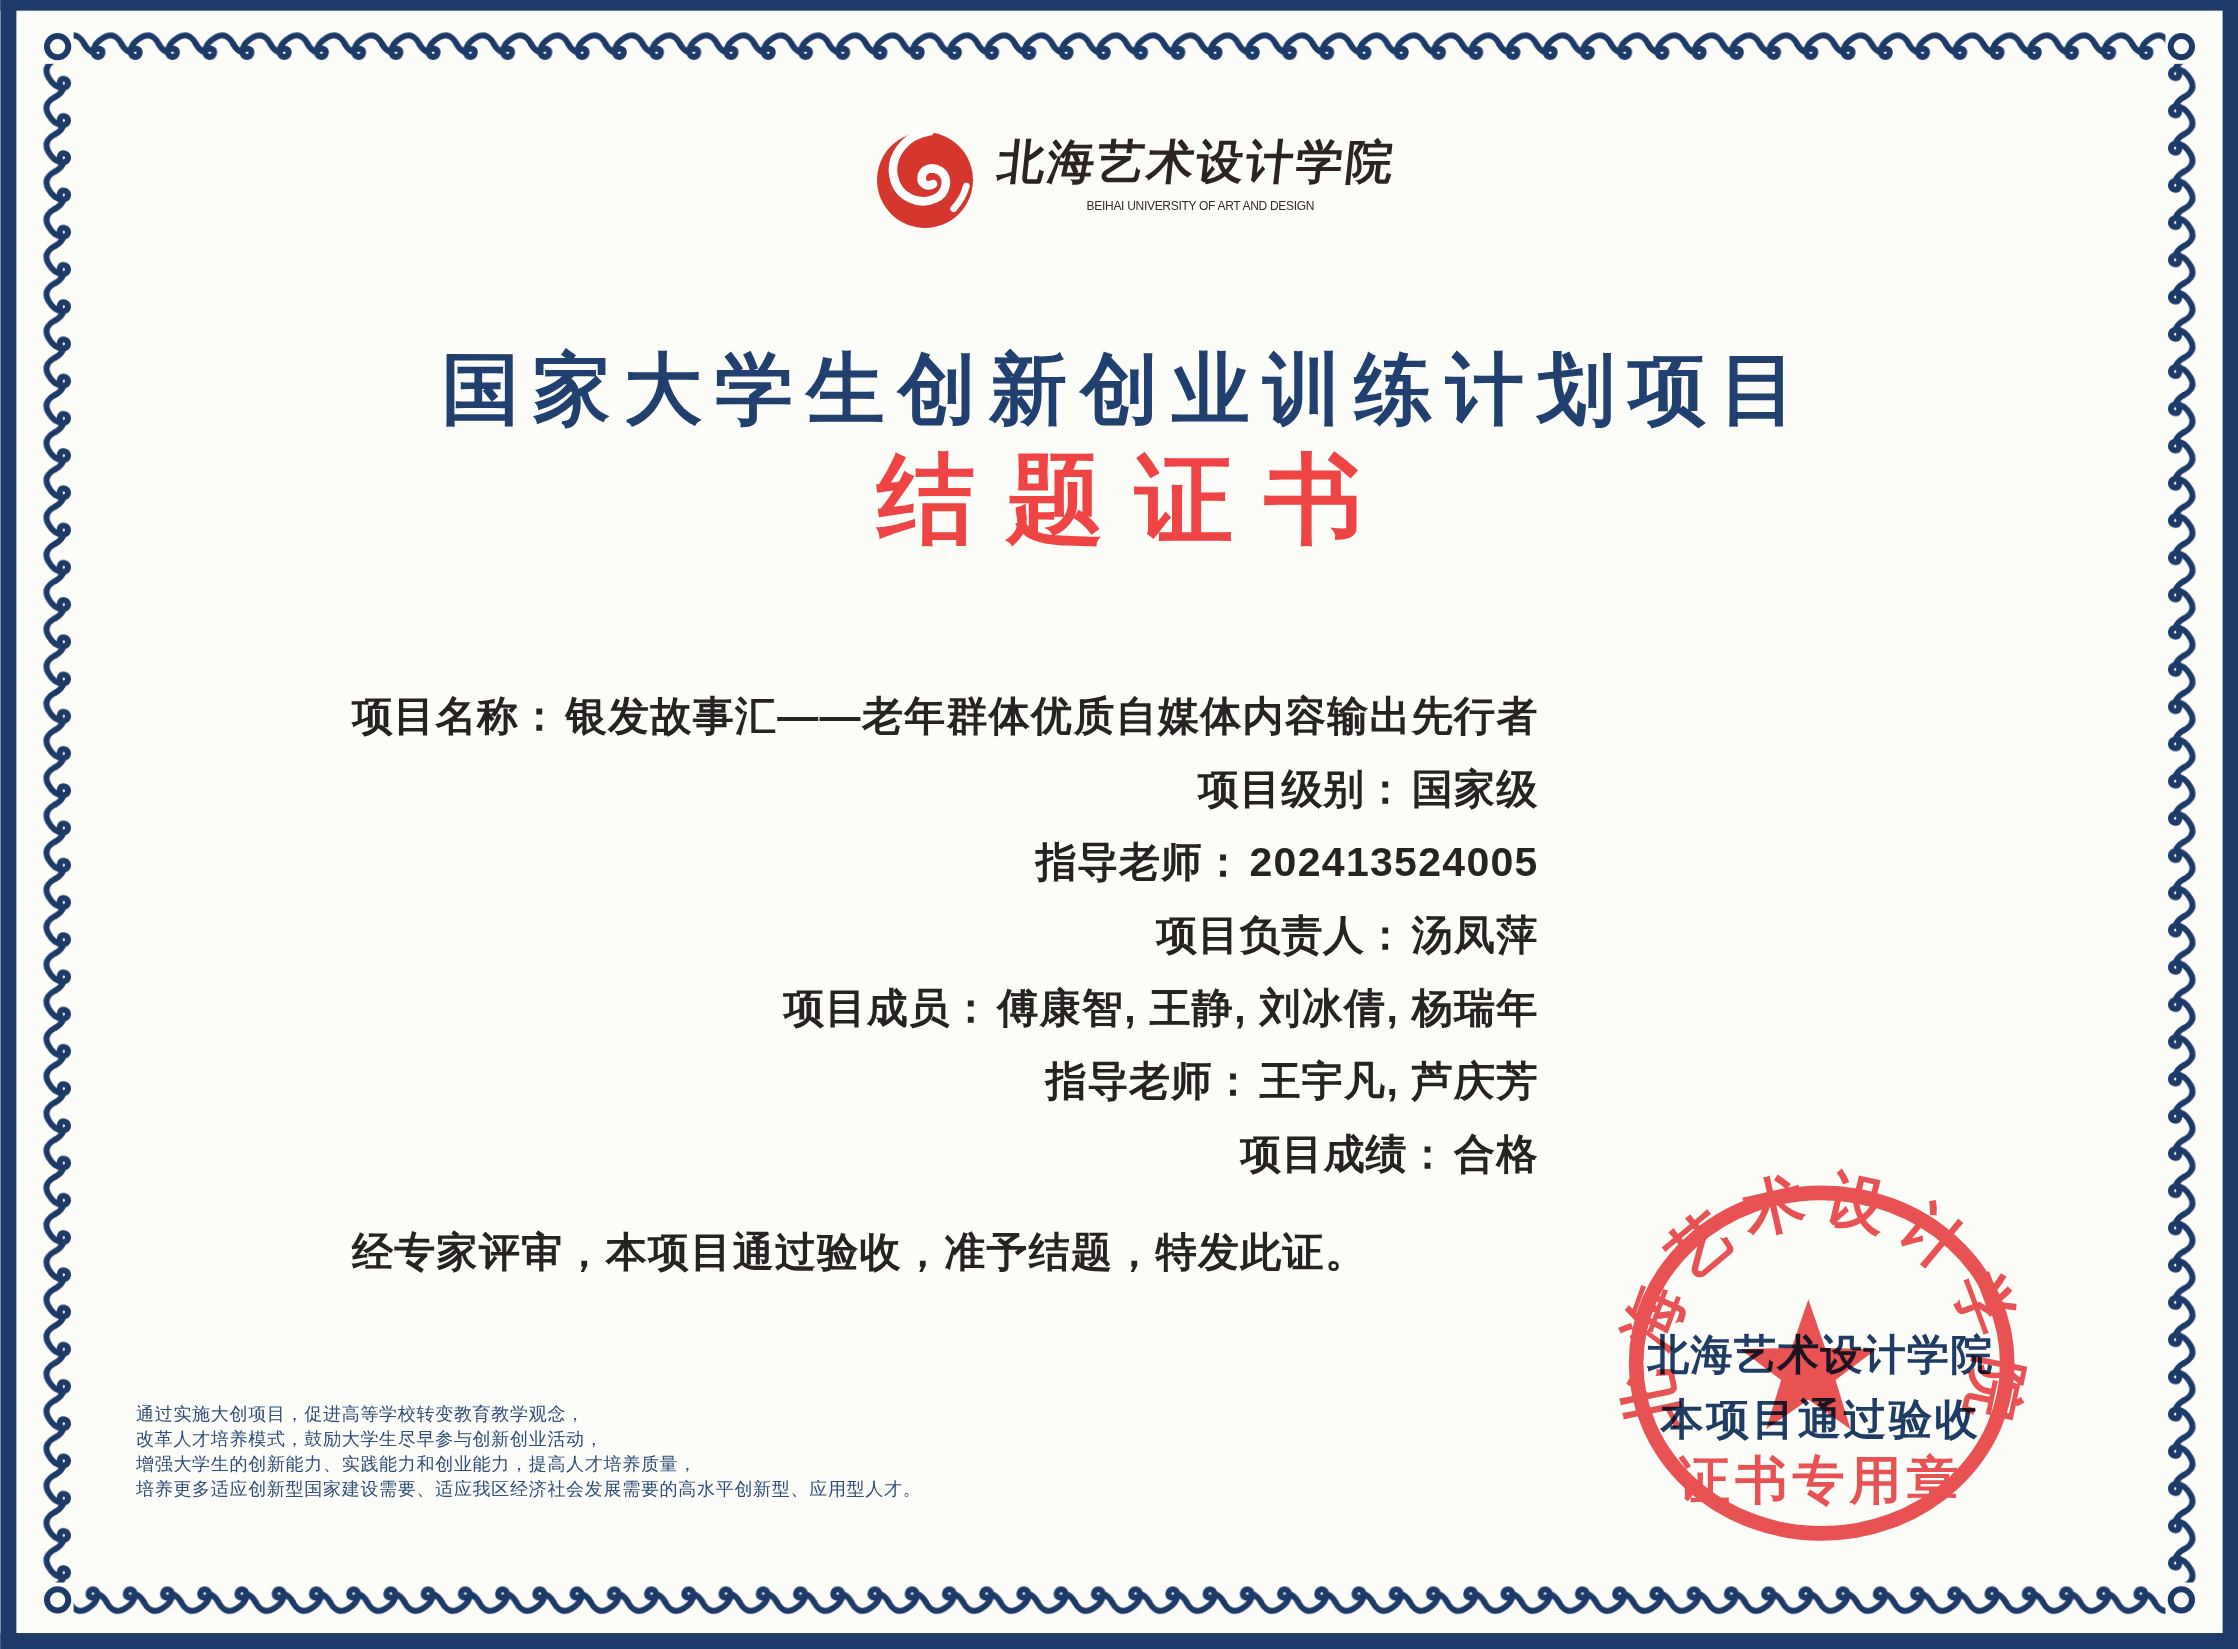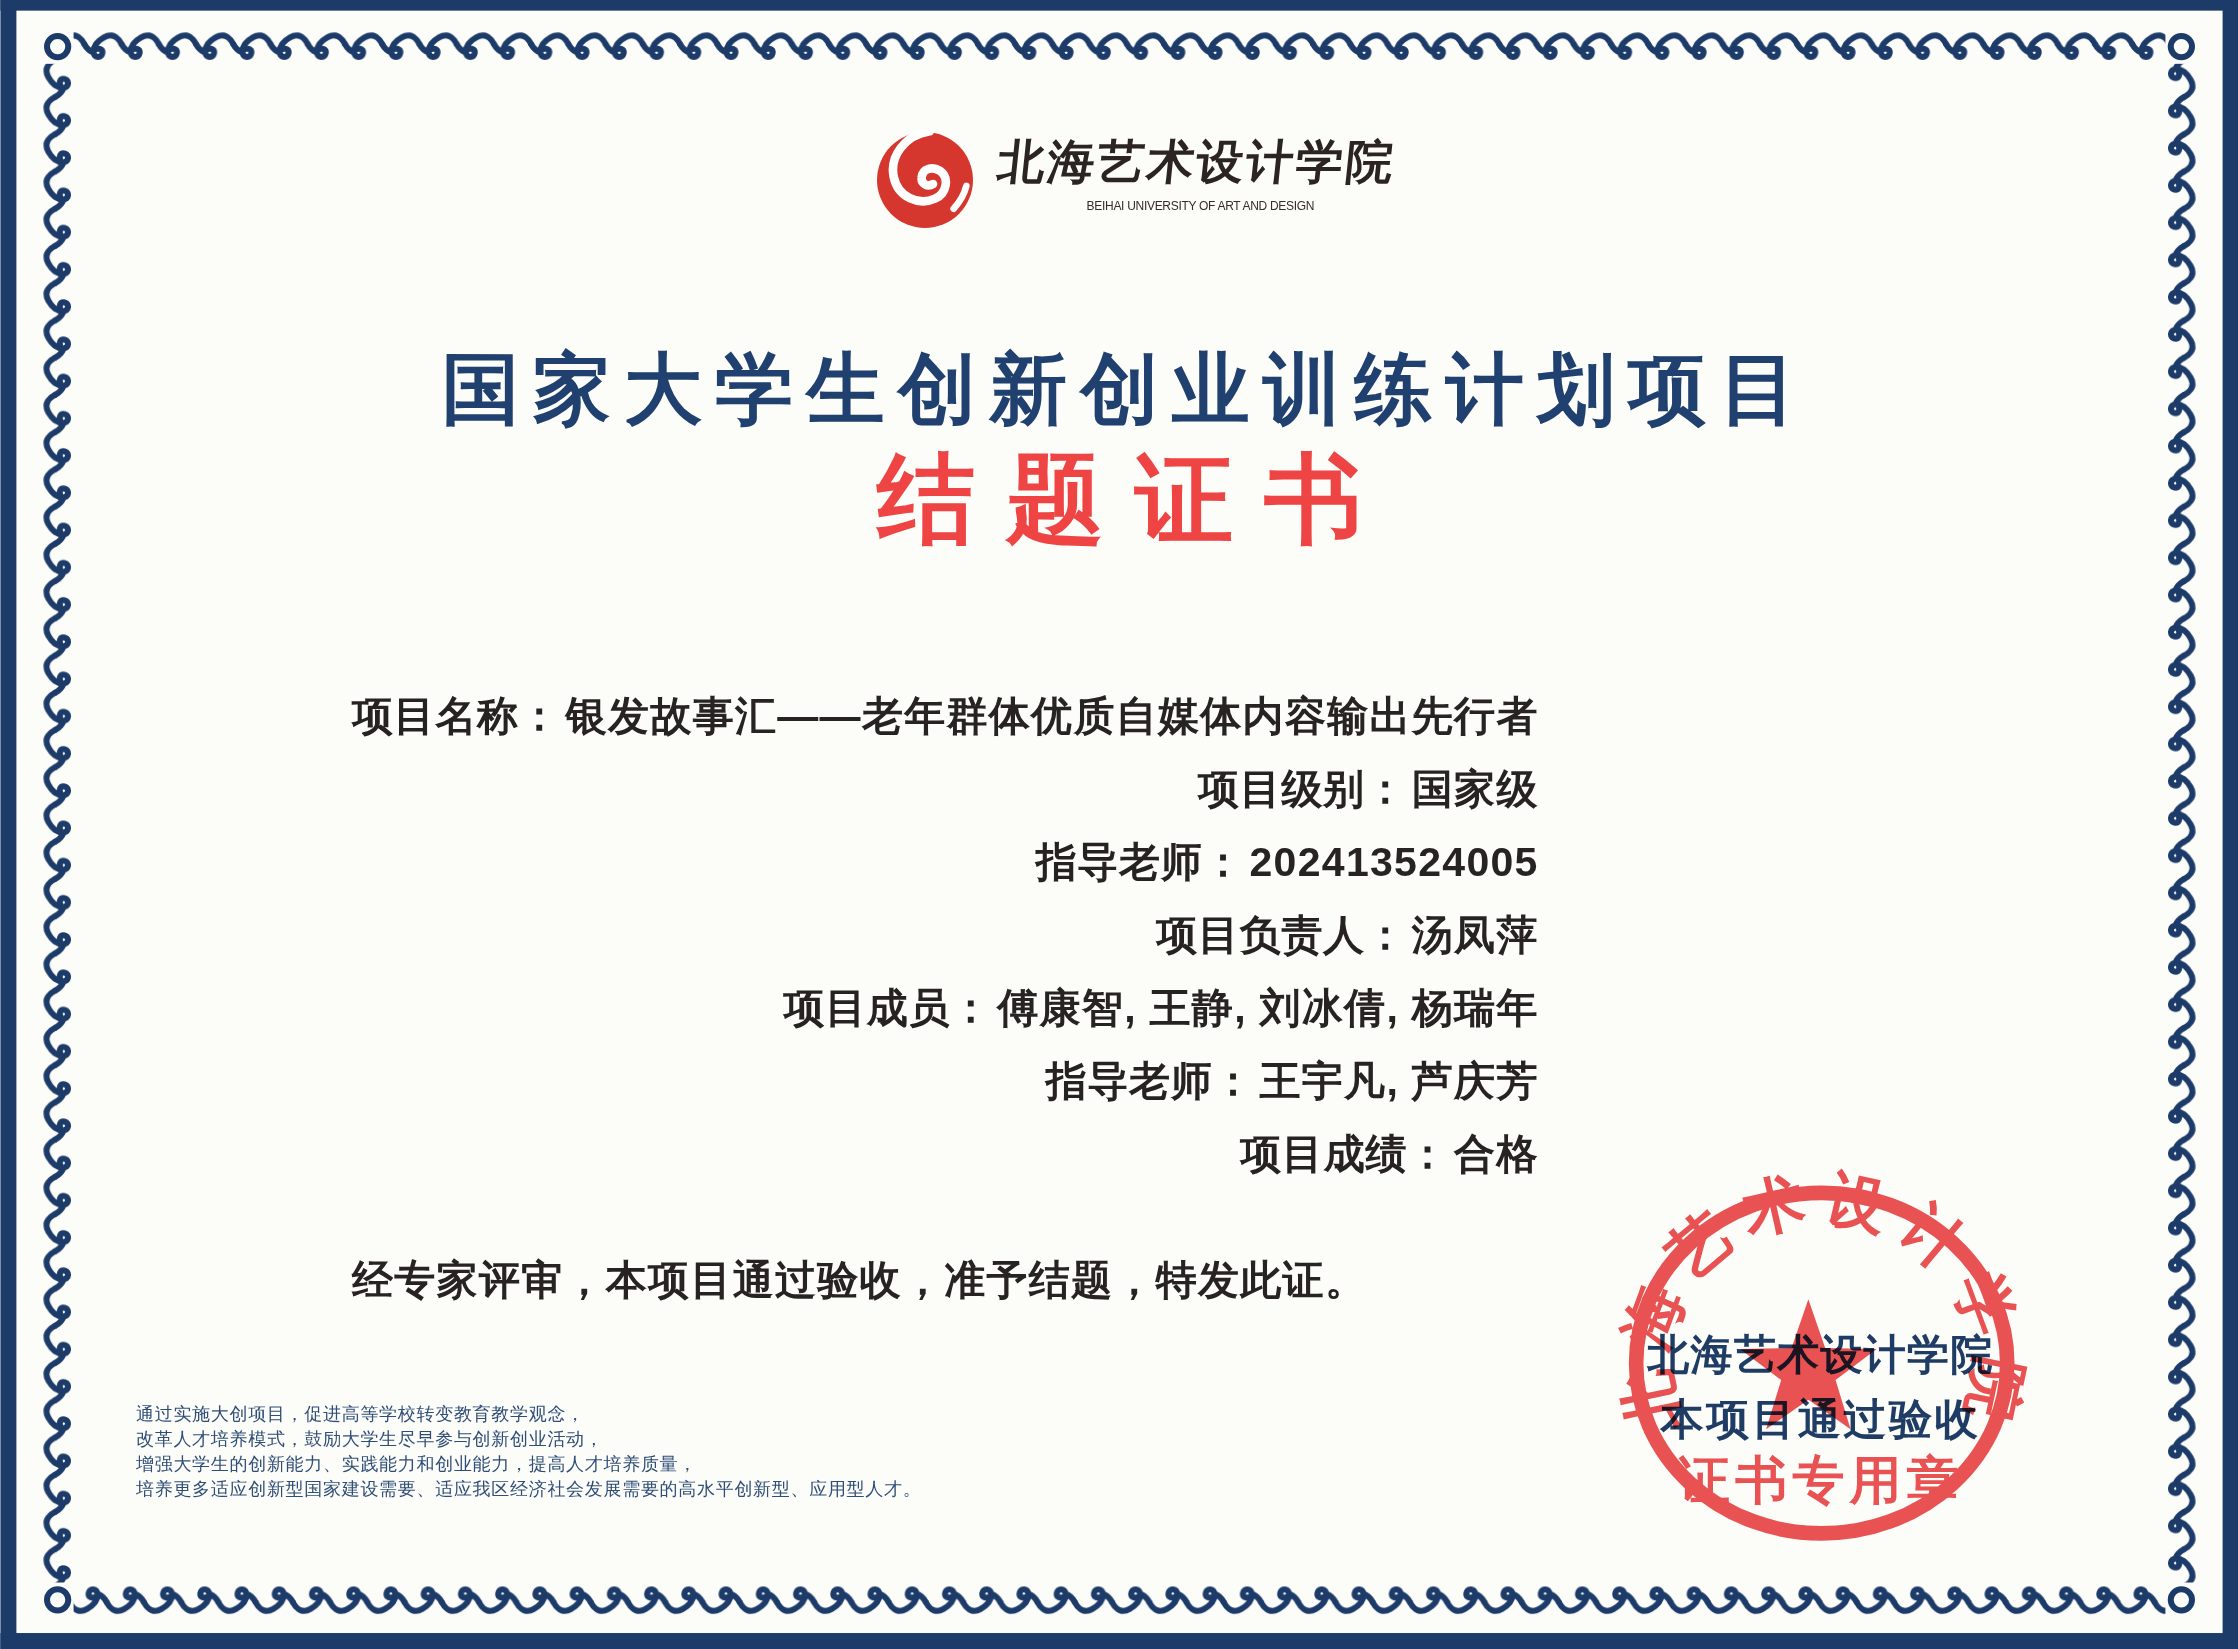--- a/index.html
+++ b/index.html
@@ -19,21 +19,21 @@
        font-family:"Liberation Serif","DejaVu Serif",serif;font-weight:900;font-size:78px;line-height:88px;
        letter-spacing:13.3px;padding-left:13.3px;box-sizing:border-box;color:#20406f;white-space:nowrap;margin-top:12px;}
   .title2{position:absolute;left:0;top:444px;width:100%;text-align:center;
        font-family:"Liberation Serif","DejaVu Serif",serif;font-weight:900;font-size:98px;line-height:113px;
        letter-spacing:31px;padding-left:31px;box-sizing:border-box;color:#ef4444;white-space:nowrap;}
   
   .fields{position:absolute;left:352px;top:680px;}
   .frow{height:73px;line-height:73px;font-size:41px;white-space:nowrap;text-align:right;}
   .flabel{font-weight:700;color:#272222;letter-spacing:0.7px;}
   .fvalue{font-weight:600;color:#282323;letter-spacing:1.3px;margin-left:5.3px;}
-  .statement{position:absolute;left:352px;top:1256px;font-size:41px;line-height:48px;
+  .statement{position:absolute;left:352px;top:1228px;font-size:41px;line-height:48px;
        font-weight:600;letter-spacing:1.3px;color:#282323;white-space:nowrap;}
   
   .footnote{position:absolute;left:136px;top:1402px;font-family:"Liberation Serif","DejaVu Serif",serif;
        color:#2e4d77;font-size:18px;line-height:25px;letter-spacing:0.7px;}
   
   .stamp-svg{position:absolute;left:1610px;top:1167px;width:426px;height:409px;opacity:0.95;}
   .issuer-name{position:absolute;left:1621px;top:1331px;width:399px;height:48px;line-height:48px;
        text-align:center;font-size:42px;font-weight:600;letter-spacing:1.3px;color:#1f3d66;
        mix-blend-mode:multiply;white-space:nowrap;}
   .issuer-date{position:absolute;left:1621px;top:1395px;width:399px;height:48px;line-height:48px;

